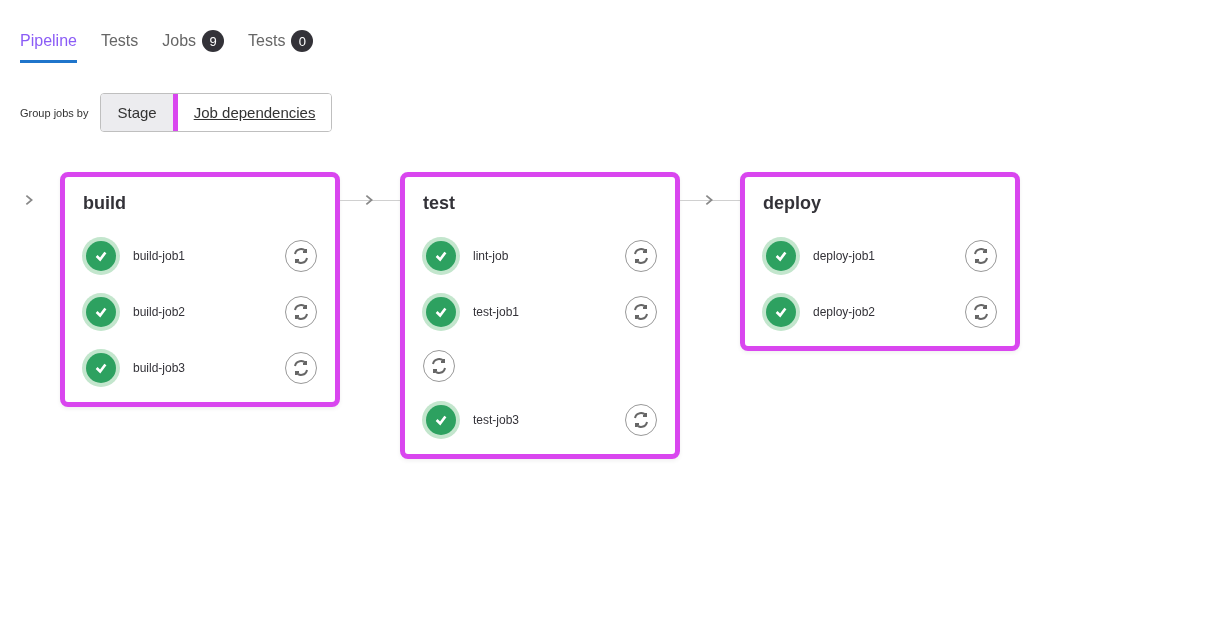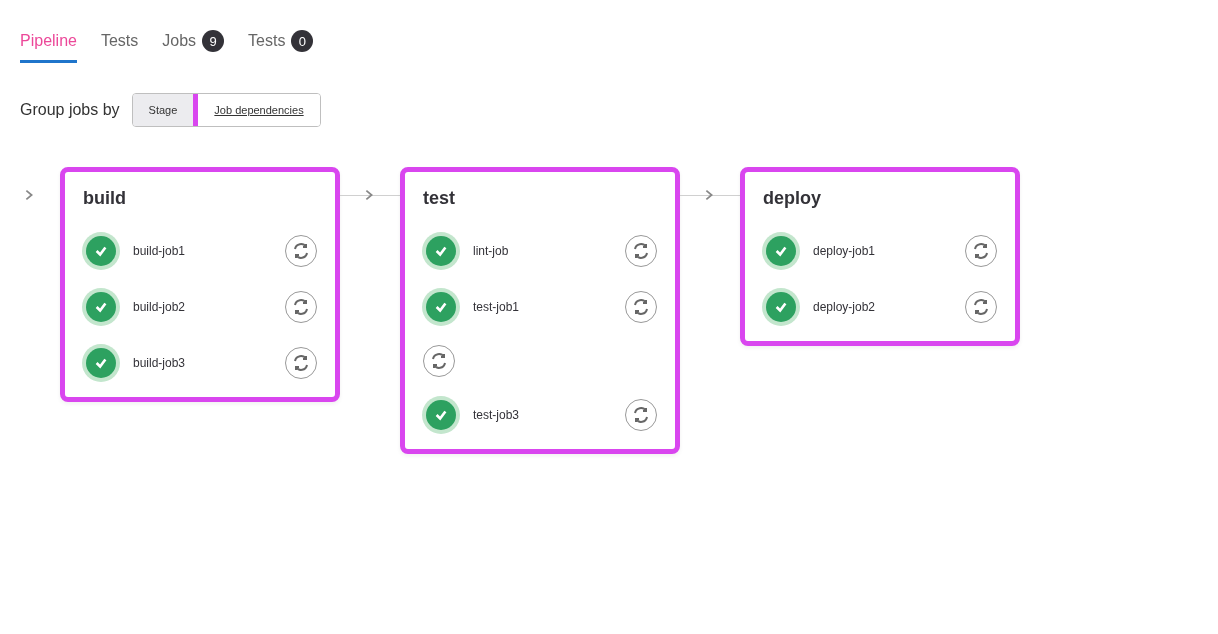--- a/index.html
+++ b/index.html
@@ -21,21 +21,21 @@
       font-size: 16px;
       color: #666;
       padding-bottom: 10px;
       cursor: pointer;
       display: flex;
       align-items: center;
       gap: 6px;
       border-bottom: 3px solid transparent;
     }
     .tab.active {
-      color: #ec4899;
+      color: #8b5cf6;
       font-weight: 500;
       border-bottom: 3px solid #1f75cb;
     }
     .badge {
       display: inline-flex;
       align-items: center;
       justify-content: center;
       min-width: 22px;
       height: 22px;
       padding: 0 6px;
@@ -47,32 +47,32 @@
     }
     
     
     .groupby {
       display: flex;
       align-items: center;
       gap: 12px;
       margin-bottom: 40px;
     }
     .groupby-label {
-      font-size: 16px;
+      font-size: 11px;
       color: #333;
     }
     .seg {
       display: flex;
       border: 1px solid #bfbfbf;
       border-radius: 4px;
       overflow: hidden;
     }
     .seg-btn {
       padding: 10px 16px;
-      font-size: 11px;
+      font-size: 15px;
       background: #fff;
       border: none;
       cursor: pointer;
       color: #333;
     }
     .seg-btn + .seg-btn {
       border-left: 5px solid #d946ef;
       text-decoration: underline;
     }
     .seg-btn.active {

